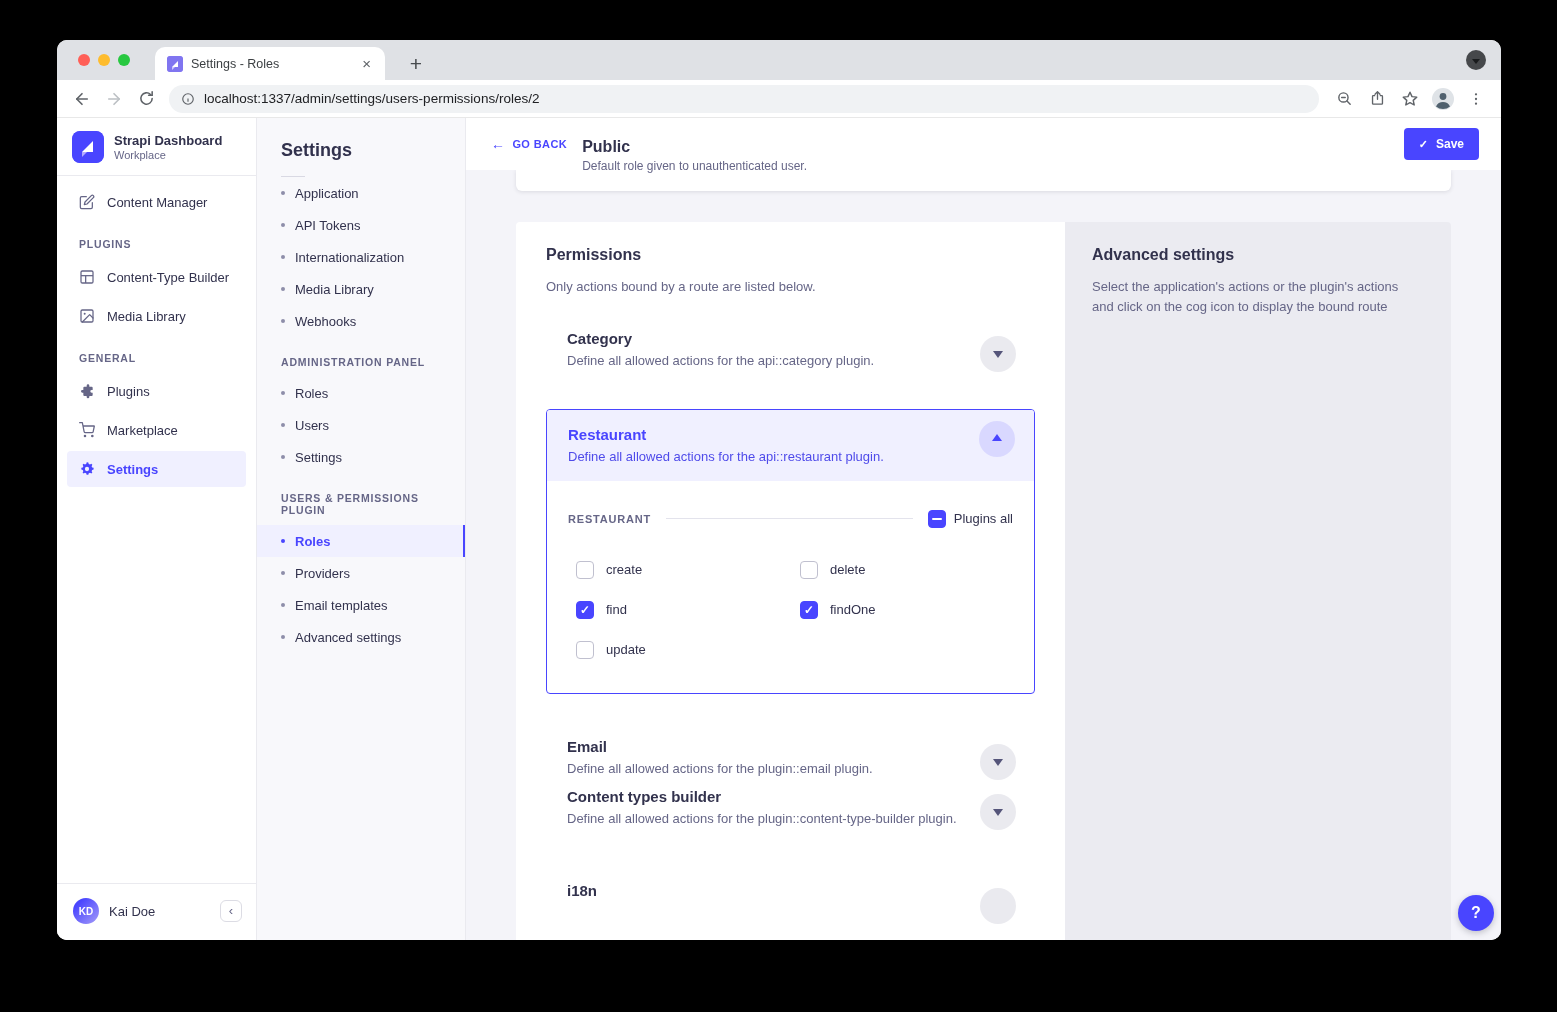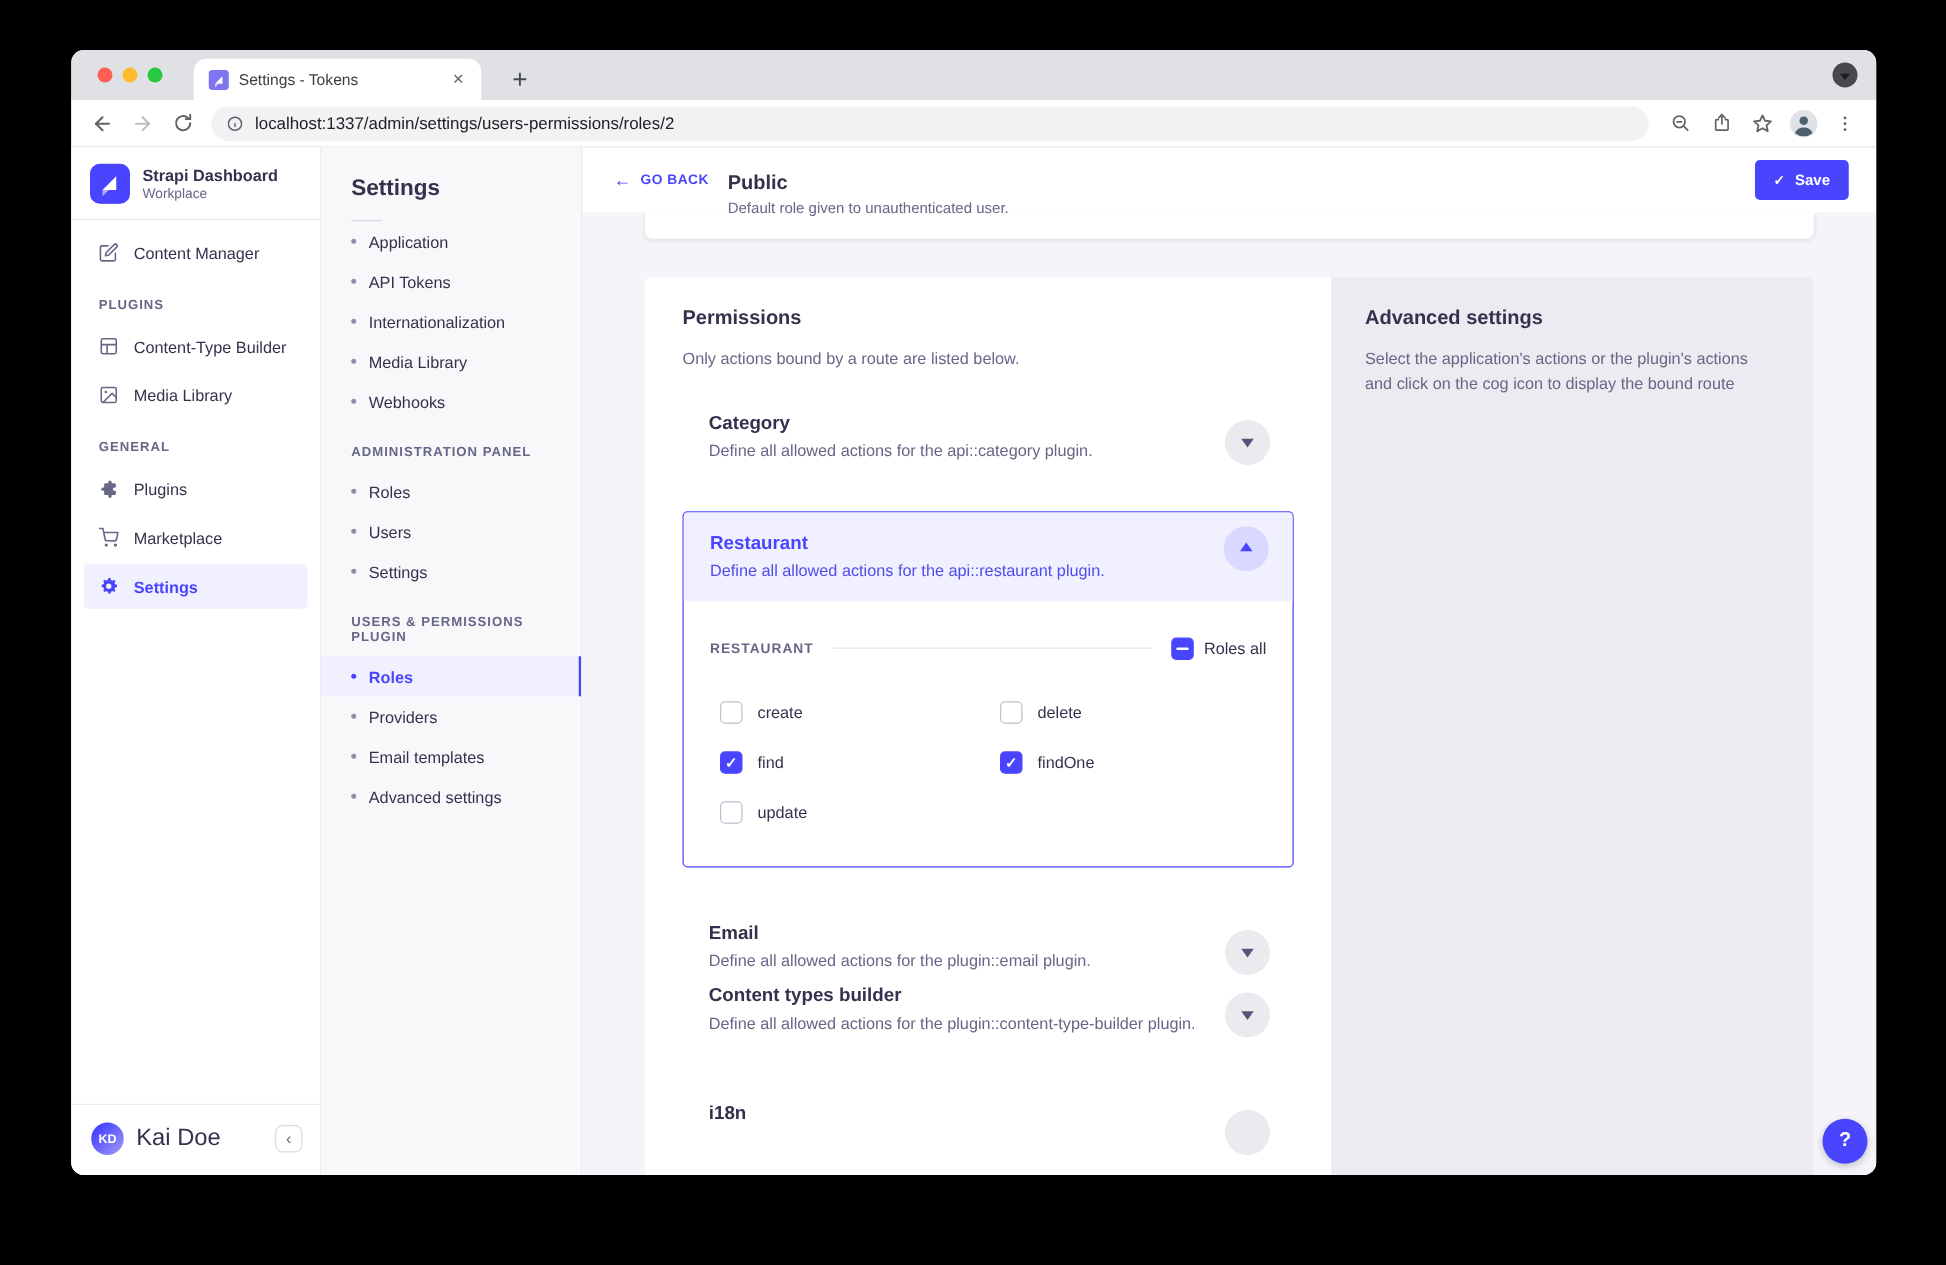--- a/index.html
+++ b/index.html
@@ -52,21 +52,21 @@
   .nav-item { display:flex; align-items:center; gap:12px; height:36px; margin-bottom:3px; padding:0 12px;
               border-radius:4px; font-size:13px; color:#32324d; }
   .nav-item .nicon { width:16px; height:16px; flex:0 0 16px; color:#666687; }
   .nav-item.active { background:#f0f0ff; color:#4945ff; font-weight:bold; }
   .nav-item.active .nicon { color:#4945ff; }
   .nav-label { font-size:10.5px; font-weight:bold; letter-spacing:.8px; color:#666687; padding:15px 12px 9px; }
   .mainnav-footer { margin-top:auto; }
   .footer-row { display:flex; align-items:center; gap:10px; padding:14px 14px 16px 16px; }
   .avatar { width:26px; height:26px; border-radius:50%; background:linear-gradient(135deg,#4945ff 20%,#a59cf8);
             color:#fff; font-size:10px; font-weight:bold; display:flex; align-items:center; justify-content:center; }
-  .user-name { font-size:19px; color:#32324d; }
+  .user-name { font-size:13px; color:#32324d; }
   .collapse-btn { margin-left:auto; width:22px; height:22px; border:1px solid #dcdce4; border-radius:6px;
                   background:#fff; color:#666687; font-size:13px; display:flex; align-items:center; justify-content:center; padding-bottom:2px;}
   
   .subnav { flex:0 0 209px; background:#f8f8fb; border-right:1px solid #eaeaef; padding-top:22px; overflow:hidden; }
   .subnav-title { font-size:18px; font-weight:bold; color:#32324d; padding:0 24px; }
   .subnav-hr { width:24px; height:1px; background:#d9d9e3; margin:15px 24px 0; }
   .subnav-label { font-size:10.5px; font-weight:bold; letter-spacing:.8px; color:#666687; padding:19px 24px 9px; }
   .subnav-item { position:relative; display:flex; align-items:center; gap:10px; height:32px; padding:0 24px; font-size:13px; color:#32324d; }
   .subnav-item .dot { width:4px; height:4px; border-radius:50%; background:#8e8ea9; flex:0 0 4px; }
   .subnav-item.active { background:#f0f0ff; color:#4945ff; font-weight:bold; }
@@ -139,21 +139,21 @@
       <span class="light green"></span>
     </div>
     <div class="tab">
       <span class="favicon">
         <svg viewBox="0 0 16 16">
             <rect width="16" height="16" rx="3" fill="#8075f0"></rect>
             <path d="M5 11 L11 5 L11 11 Z" fill="#fff"></path>
             <path d="M5 11 L8 11 L5 14 Z" fill="#cfc9ff"></path>
           </svg>
       </span>
-      <span class="tab-title">Settings - Tokens</span>
+      <span class="tab-title">Settings - Roles</span>
       <span class="tab-close">×</span>
     </div>
     <div class="newtab">+</div>
     <div class="tabsearch">
         <span class="chev"></span>
       </div>
   </div>
 
   <div class="toolbar">
     <div class="tbtn">
@@ -405,21 +405,21 @@
               <button class="acc-btn">
                   <span class="tri-up"></span>
                 </button>
             </div>
             <div class="perm-card-body">
               <div class="group-row">
                 <span class="group-label">RESTAURANT</span>
                 <span class="group-line"></span>
                 <label class="select-all">
                   <span class="cb indeterminate"></span>
-                  <span>Roles all</span>
+                  <span>Plugins all</span>
                 </label>
               </div>
               <div class="action-grid">
                 <label class="action">
                   <span class="cb"></span>
                   <span>create</span>
                 </label>
                 <label class="action">
                   <span class="cb"></span>
                   <span>delete</span>

